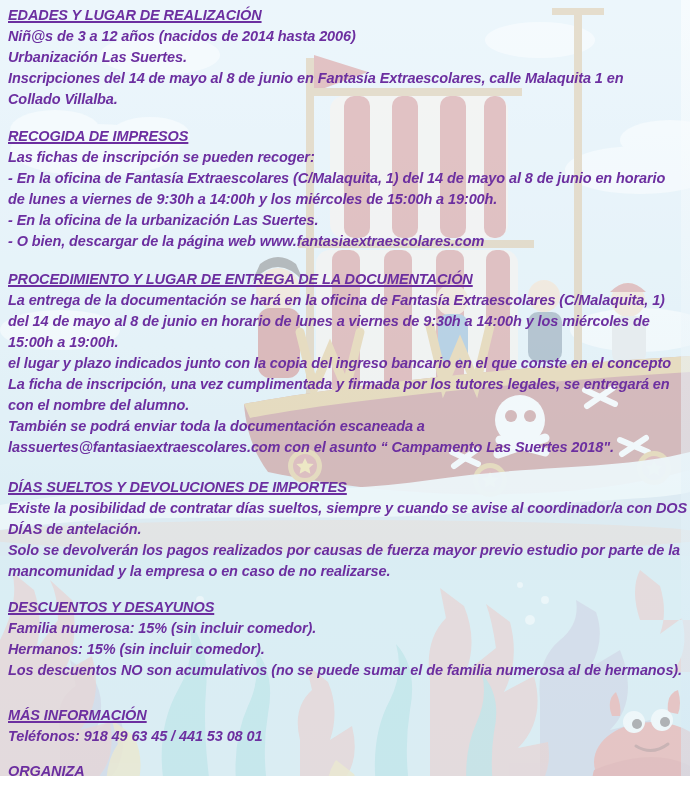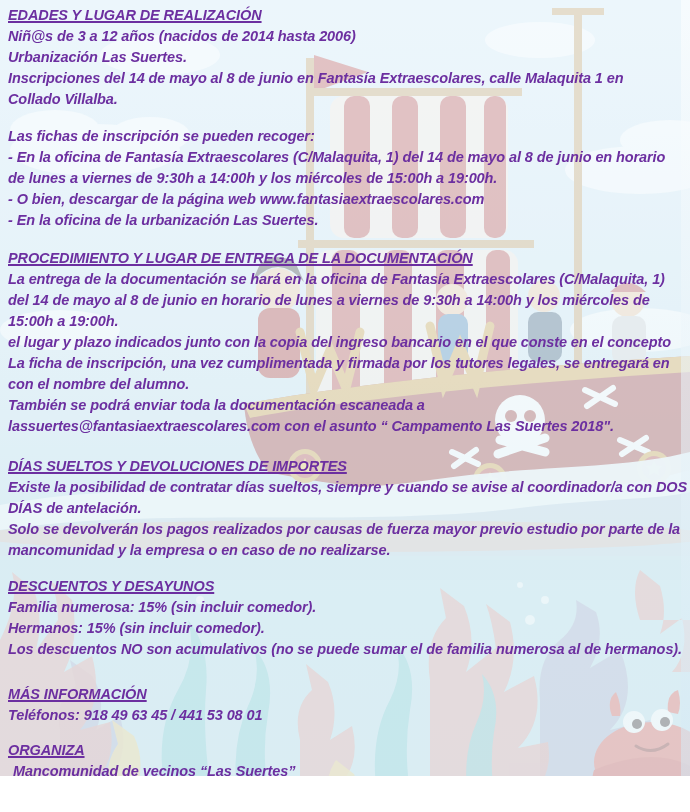--- a/index.html
+++ b/index.html
@@ -182,25 +182,26 @@
 
     <section class="m16">
       <div class="heading">EDADES Y LUGAR DE REALIZACIÓN</div>
       <div class="line">Niñ@s de 3 a 12 años (nacidos de 2014 hasta 2006)</div>
       <div class="line">Urbanización Las Suertes.</div>
       <div class="line">Inscripciones del 14 de mayo al 8 de junio en Fantasía Extraescolares, calle Malaquita 1 en</div>
       <div class="line">Collado Villalba.</div>
     </section>
 
     <section class="m17">
+      <div class="heading">RECOGIDA DE IMPRESOS</div>
       <div class="line">Las fichas de inscripción se pueden recoger:</div>
       <div class="line">- En la oficina de Fantasía Extraescolares (C/Malaquita, 1) del 14 de mayo al 8 de junio en horario</div>
       <div class="line">de lunes a viernes de 9:30h a 14:00h y los miércoles de 15:00h a 19:00h.</div>
+      <div class="line">- En la oficina de la urbanización Las Suertes.</div>
       <div class="line">- O bien, descargar de la página web www.fantasiaextraescolares.com</div>
-      <div class="line">- En la oficina de la urbanización Las Suertes.</div>
     </section>
 
     <section class="m19">
       <div class="heading">PROCEDIMIENTO Y LUGAR DE ENTREGA DE LA DOCUMENTACIÓN</div>
       <div class="line">La entrega de la documentación se hará en la oficina de Fantasía Extraescolares (C/Malaquita, 1)</div>
       <div class="line">del 14 de mayo al 8 de junio en horario de lunes a viernes de 9:30h a 14:00h y los miércoles de</div>
       <div class="line">15:00h a 19:00h.</div>
       <div class="line">el lugar y plazo indicados junto con la copia del ingreso bancario en el que conste en el concepto</div>
       <div class="line">La ficha de inscripción, una vez cumplimentada y firmada por los tutores legales, se entregará en</div>
       <div class="line">con el nombre del alumno.</div>

